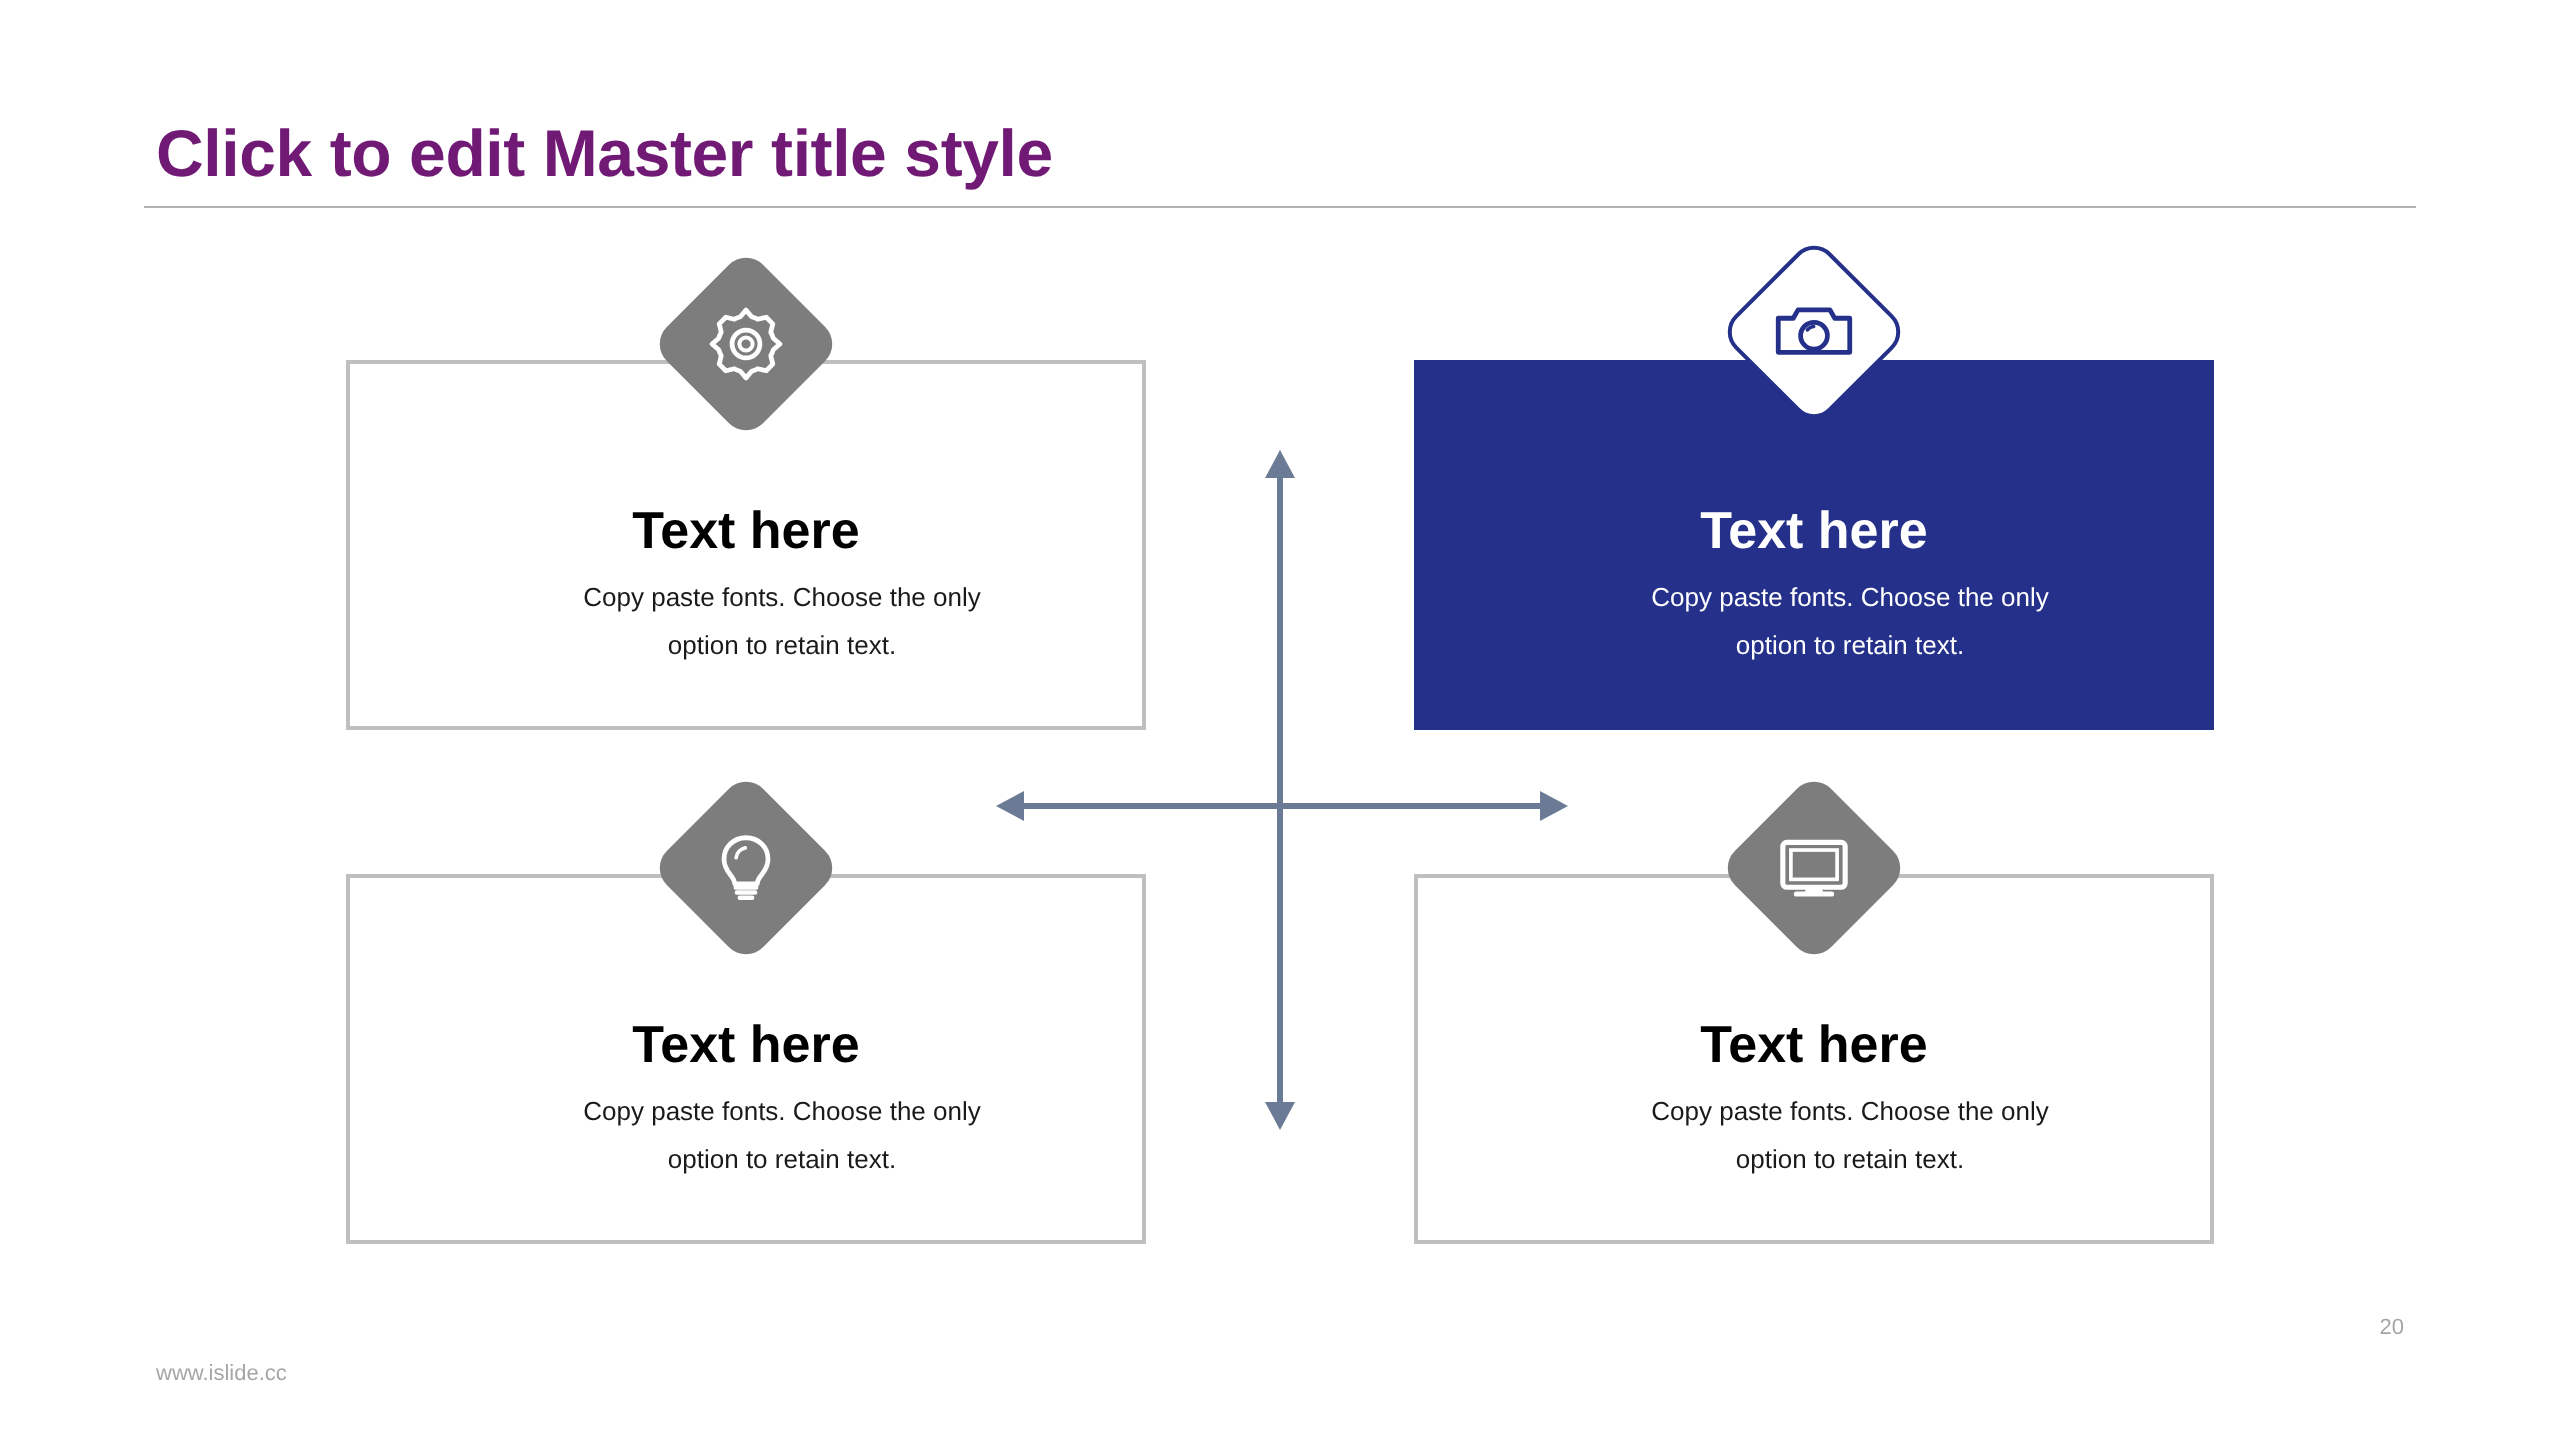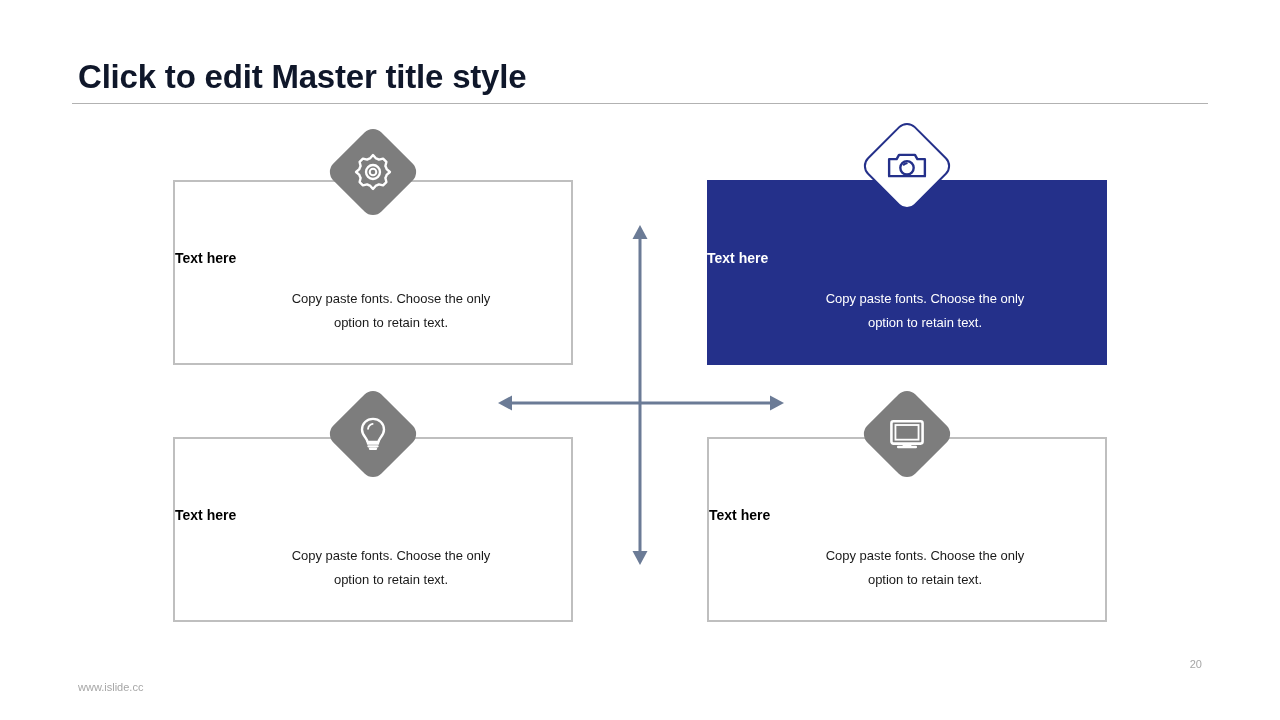--- a/index.html
+++ b/index.html
@@ -16,21 +16,21 @@
     -webkit-font-smoothing: antialiased;
   }
 
   
   #slide-title {
     position: absolute;
     left: 78px;
     top: 58px;
     font-size: 33px;
     font-weight: bold;
-    color: #0f172a;
+    color: #701a75;
     letter-spacing: -0.2px;
     white-space: nowrap;
   }
   #title-rule {
     position: absolute;
     left: 72px;
     top: 103px;
     width: 1136px;
     height: 1px;
     background: #b2b2b2;
@@ -46,22 +46,22 @@
     background: #ffffff;
   }
   .card.filled {
     border: none;
   }
 
   .card-title {
     position: absolute;
     left: 0;
     right: 0;
-    text-align: left;
-    font-size: 14px;
+    text-align: center;
+    font-size: 26px;
     font-weight: bold;
     color: #000000;
   }
   .card-body {
     position: absolute;
     left: 0;
     right: 0;
     text-align: center;
     font-size: 13px;
     line-height: 24px;

